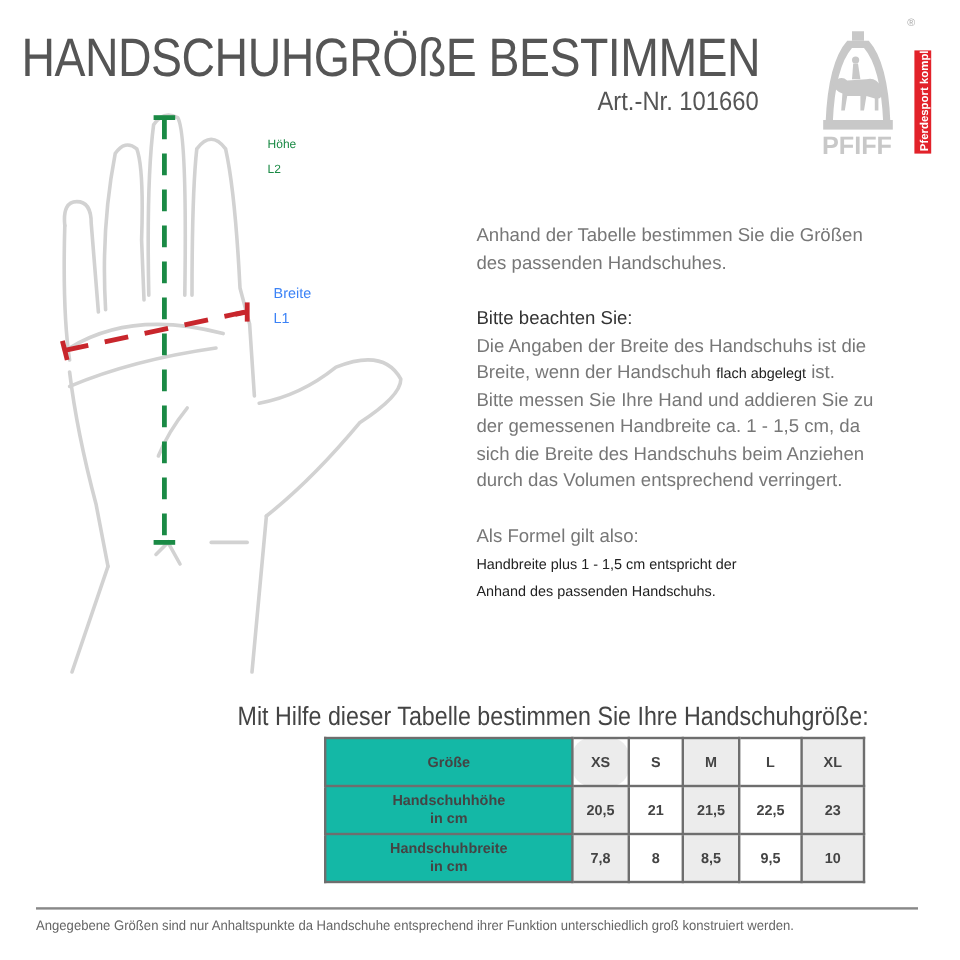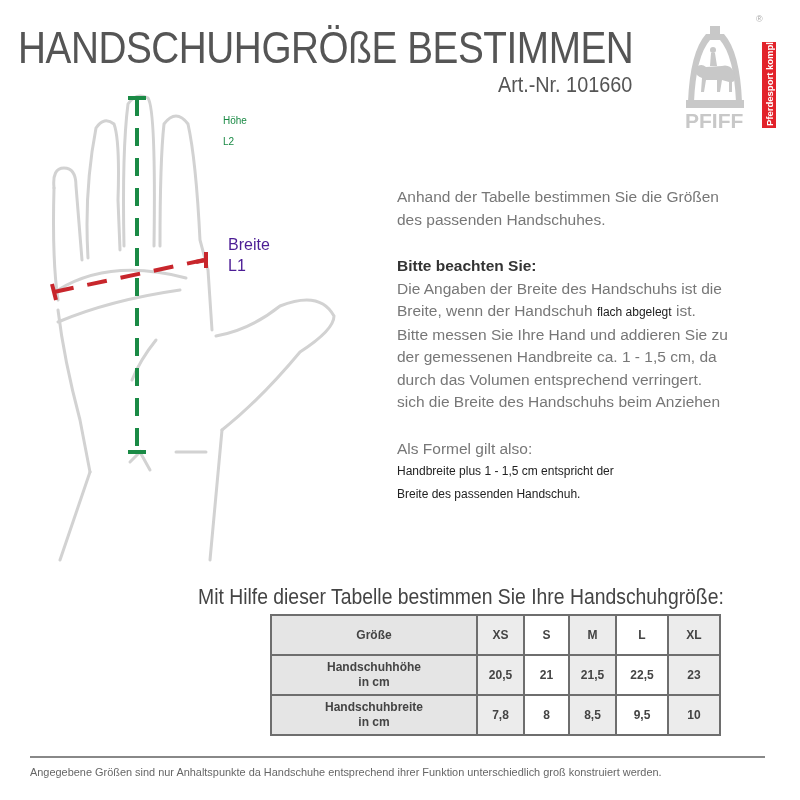--- a/index.html
+++ b/index.html
@@ -6,35 +6,35 @@
   body { width: 800px; height: 800px; position: relative; overflow: hidden;
          font-family: "Liberation Sans", sans-serif; color: #555; }
   .abs { position: absolute; }
   .title { left: 18px; top: 22px; font-size: 45px; color: #555555; letter-spacing: -0.5px;
            transform: scaleX(0.86); transform-origin: left top; white-space: nowrap; font-weight: normal; }
   .artnr { right: 168px; top: 72px; font-size: 22px; color: #555; transform: scaleX(0.9);
            transform-origin: right top; white-space: nowrap; }
   .logo { left: 680px; top: 12px; width: 110px; height: 120px; }
   .hand { left: 30px; top: 90px; width: 320px; height: 480px; }
   .label-green { color: #1a8a45; font-size: 10px; line-height: 21px; }
-  .label-red { color: #4c1d95; font-size: 16px; line-height: 21px; }
+  .label-red { color: #3b82f6; font-size: 12px; line-height: 21px; }
   .text-block { left: 397px; top: 186px; width: 380px; font-size: 15.5px; line-height: 22.5px; color: #777; }
   .text-block p { margin: 0; }
-  .dark { color: #333; font-weight: bold; }
+  .dark { color: #333; }
   .bold { color: #222; font-weight: normal; font-size: 12px; }
   .gap { height: 24px; }
   .table-title { left: 198px; top: 584px; font-size: 22px; color: #444;
                  transform: scaleX(0.88); transform-origin: left top; white-space: nowrap; }
   table.sizes { position: absolute; left: 270px; top: 614px; border-collapse: collapse;
                 font-size: 12px; font-weight: bold; color: #444; }
   table.sizes td { border: 2px solid #6e6e6e; text-align: center; padding: 0; height: 38px; }
-  table.sizes td.head { background: #e5e5e5; width: 204px; line-height: 15px; }
+  table.sizes td.head { background: #14b8a6; width: 204px; line-height: 15px; }
   table.sizes td.xs, table.sizes td.m, table.sizes td.xl { background: #ececec; }
   table.sizes td.s, table.sizes td.l { background: #ffffff; }
-  table.sizes td.c1 { width: 45px; } table.sizes td.c2 { width: 43px; }
+  table.sizes td.c1 { width: 45px; border-radius: 15px; } table.sizes td.c2 { width: 43px; }
   table.sizes td.c3 { width: 45px; } table.sizes td.c4 { width: 50px; } table.sizes td.c5 { width: 50px; }
   .divider { left: 30px; top: 756px; width: 735px; height: 2px; background: #888; }
   .footer { left: 30px; top: 766px; font-size: 11.5px; color: #666; white-space: nowrap;
             transform: scaleX(0.95); transform-origin: left top; }
 </style>
 </head>
 <body>
 
 <div class="abs title">HANDSCHUHGRÖßE BESTIMMEN</div>
 <div class="abs artnr">Art.-Nr. 101660</div>
@@ -108,26 +108,26 @@
 
 <div class="abs text-block">
   <p>Anhand der Tabelle bestimmen Sie die Größen</p>
   <p>des passenden Handschuhes.</p>
   <div class="gap"></div>
   <p class="dark">Bitte beachten Sie:</p>
   <p>Die Angaben der Breite des Handschuhs ist die</p>
   <p><span>Breite, wenn der Handschuh </span><span class="bold">flach abgelegt</span><span> ist.</span></p>
   <p>Bitte messen Sie Ihre Hand und addieren Sie zu</p>
   <p>der gemessenen Handbreite ca. 1 - 1,5 cm, da</p>
+  <p>sich die Breite des Handschuhs beim Anziehen</p>
   <p>durch das Volumen entsprechend verringert.</p>
-  <p>sich die Breite des Handschuhs beim Anziehen</p>
   <div class="gap"></div>
   <p>Als Formel gilt also:</p>
   <p class="bold">Handbreite plus 1 - 1,5 cm entspricht der</p>
-  <p class="bold">Breite des passenden Handschuh.</p>
+  <p class="bold">Anhand des passenden Handschuhs.</p>
 </div>
 
 <div class="abs table-title">Mit Hilfe dieser Tabelle bestimmen Sie Ihre Handschuhgröße:</div>
 <table class="sizes">
   <tbody>
       <tr>
     <td class="head">Größe</td>
     <td class="xs c1">XS</td>
     <td class="s c2">S</td>
     <td class="m c3">M</td>

